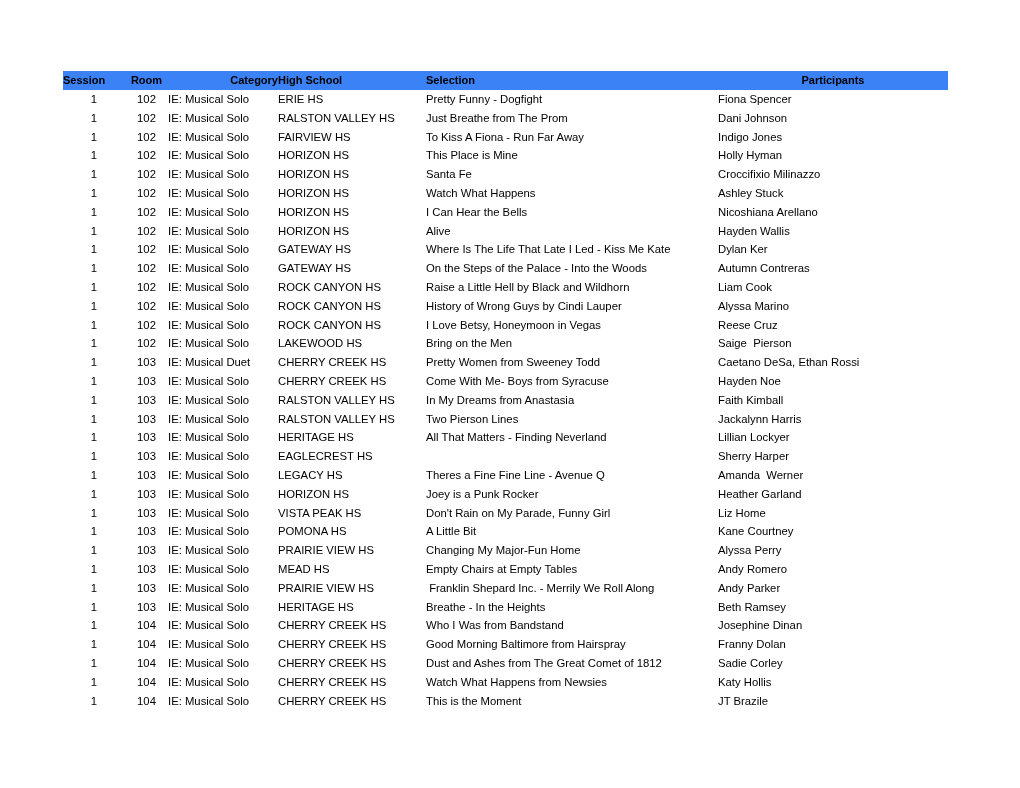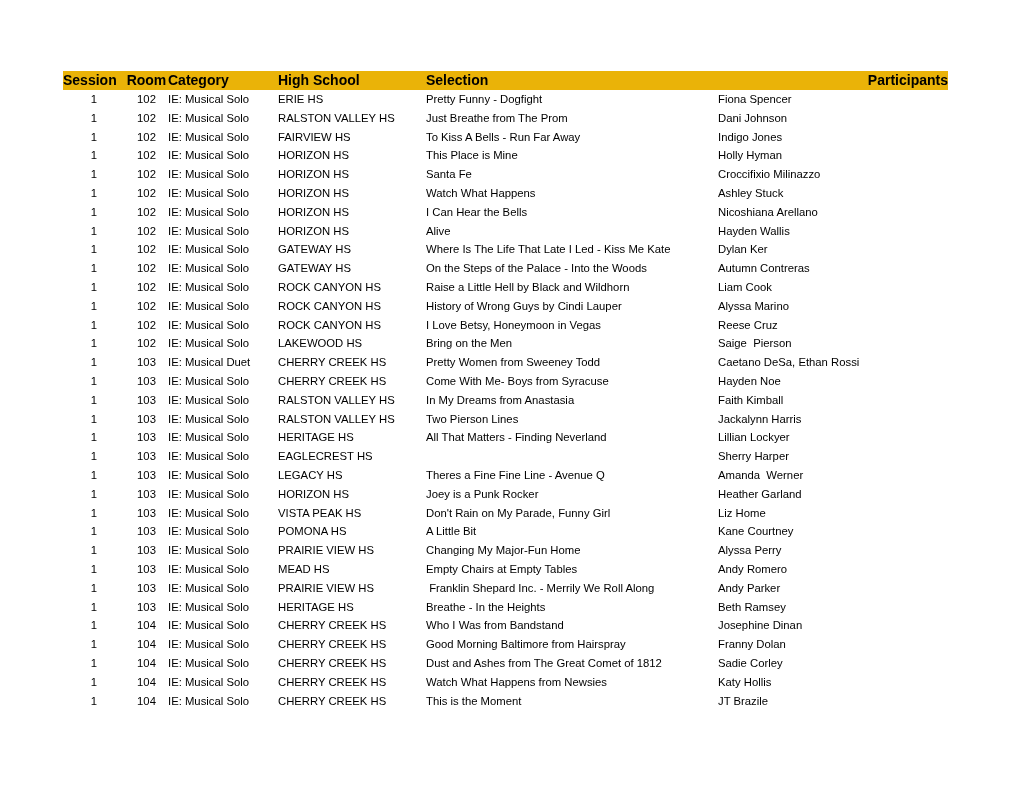--- a/index.html
+++ b/index.html
@@ -25,23 +25,23 @@
   table.schedule {
     position: absolute;
     left: 63px;
     top: 71px;
     width: 885px;
     border-collapse: collapse;
     table-layout: fixed;
     font-size: 11.3px;
   }
   table.schedule thead th {
-    background: #eab308;
+    background: #3b82f6;
     font-weight: bold;
-    font-size: 14px;
+    font-size: 11px;
     color: #000000;
     height: 19px;
     line-height: 19px;
     padding: 0;
     vertical-align: middle;
     white-space: nowrap;
     overflow: hidden;
   }
   table.schedule tbody td {
     height: 18.8px;
@@ -57,24 +57,24 @@
   .col-session { width: 62px; }
   .col-room    { width: 43px; }
   .col-category{ width: 110px; }
   .col-school  { width: 148px; }
   .col-selection { width: 292px; }
   .col-participants { width: 230px; }
 
   
   th.col-session   { text-align: left; padding-left: 5px; }
   th.col-room      { text-align: center; padding-left: 2px; }
-  th.col-category  { text-align: left; padding-left: 7px; }
+  th.col-category  { text-align: right; padding-left: 7px; }
   th.col-school    { text-align: left; padding-left: 6px; }
   th.col-selection { text-align: left; padding-left: 5px; }
-  th.col-participants { text-align: right; padding-left: 5px; }
+  th.col-participants { text-align: center; padding-left: 5px; }
 
   
   td.c-session { text-align: center; padding-right: 24px; }
   td.c-room    { text-align: center; padding-right: 4px; }
   td.c-category{ text-align: left; padding-left: 7px; margin-left: 41px; }
   td.c-school  { text-align: left; padding-left: 6px; }
   td.c-selection { text-align: left; padding-left: 5px; margin-left: 18px; }
   td.c-participants { text-align: left; padding-left: 5px; }
 </style>
 </head>
@@ -115,21 +115,21 @@
           <td class="c-category">IE: Musical Solo</td>
           <td class="c-school">RALSTON VALLEY HS</td>
           <td class="c-selection">Just Breathe from The Prom</td>
           <td class="c-participants">Dani Johnson</td>
         </tr>
         <tr>
           <td class="c-session">1</td>
           <td class="c-room">102</td>
           <td class="c-category">IE: Musical Solo</td>
           <td class="c-school">FAIRVIEW HS</td>
-          <td class="c-selection">To Kiss A Bells - Run Far Away</td>
+          <td class="c-selection">To Kiss A Fiona - Run Far Away</td>
           <td class="c-participants">Indigo Jones</td>
         </tr>
         <tr>
           <td class="c-session">1</td>
           <td class="c-room">102</td>
           <td class="c-category">IE: Musical Solo</td>
           <td class="c-school">HORIZON HS</td>
           <td class="c-selection">This Place is Mine</td>
           <td class="c-participants">Holly Hyman</td>
         </tr>

